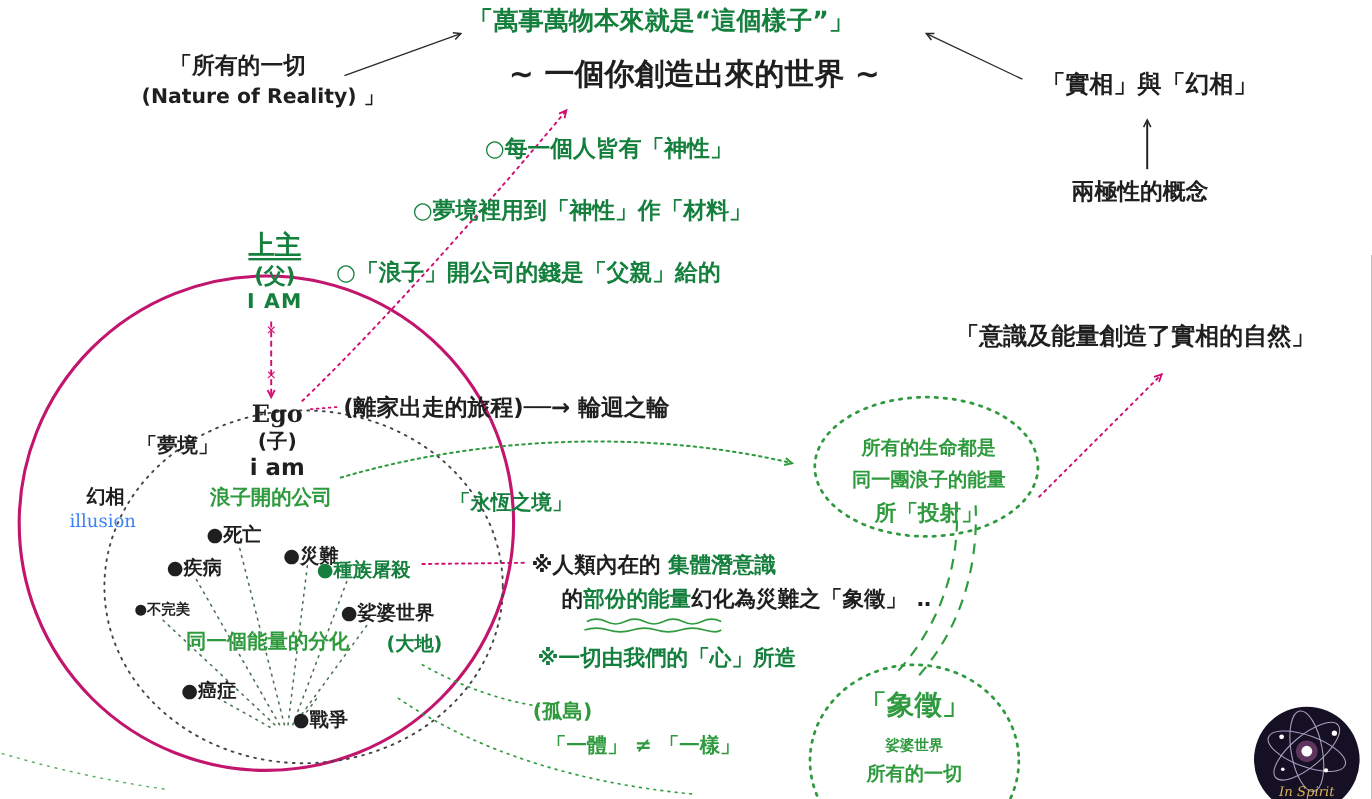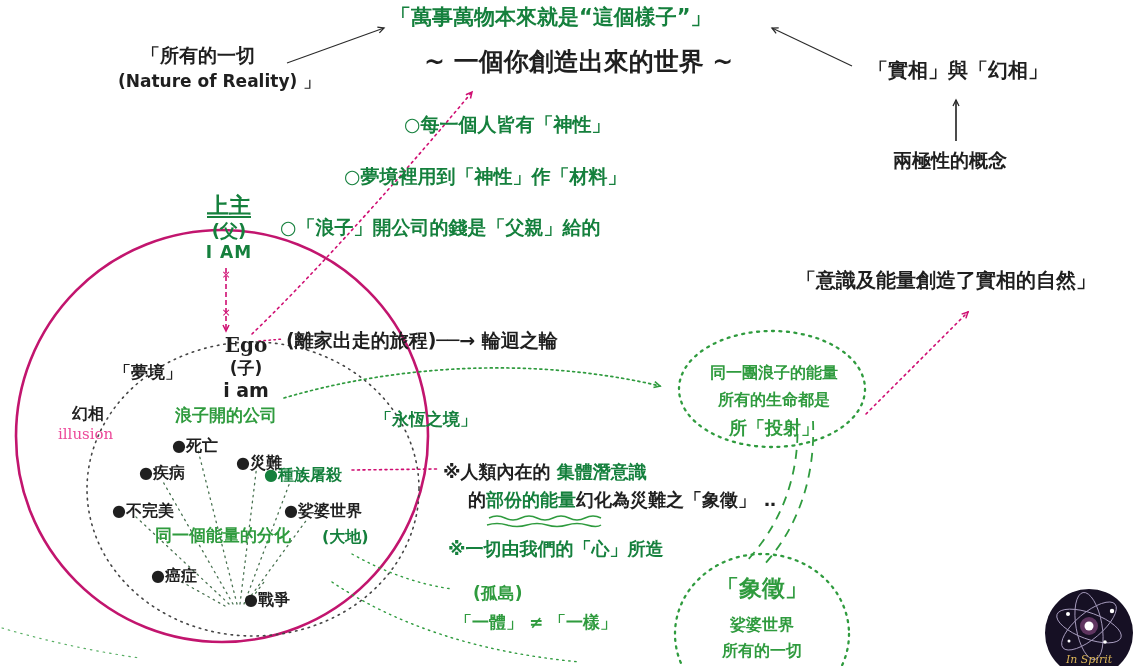--- a/index.html
+++ b/index.html
@@ -3,21 +3,21 @@
 <meta charset="utf-8">
 <style>
   html,body{margin:0;padding:0;background:#888;}
   .stage{position:relative;width:1143px;height:666px;background:#ffffff;overflow:hidden;
          font-family:"DejaVu Sans",sans-serif;}
   .stage svg{position:absolute;left:0;top:0;}
   .t{position:absolute;white-space:nowrap;font-weight:bold;line-height:1.25;}
   .magenta{color:#15803d;}
   .green{color:#2f9b3e;}
   .black{color:#1f1f1f;}
-  .gray{color:#ec4899;}
+  .gray{color:#3b82f6;}
   .center{transform:translateX(-50%);text-align:center;}
   .serif{font-family:"DejaVu Serif",serif;}
 </style>
 </head>
 <body>
 
 <div class="stage">
 
   <svg width="1143" height="666" viewBox="0 0 1143 666">
     <defs>
@@ -115,63 +115,63 @@
   <div class="t magenta" style="left:404px;top:113px;font-size:19px;">○每一個人皆有「神性」</div>
   <div class="t magenta" style="left:344px;top:165px;font-size:19px;">○夢境裡用到「神性」作「材料」</div>
   <div class="t magenta" style="left:280px;top:216px;font-size:19px;">○「浪子」開公司的錢是「父親」給的</div>
 
   <div class="t magenta center" style="left:229px;top:192px;">
     <div style="font-size:22px;text-decoration:underline;text-underline-offset:3px;">上主</div>
     <div style="font-size:18px;">(父)</div>
     <div style="font-size:17px;letter-spacing:1px;">I AM</div>
   </div>
 
-  <div class="t black center" style="left:246px;top:333px;">
+  <div class="t black center" style="left:231px;top:333px;">
     <div class="serif" style="font-size:20px;">Ego</div>
     <div style="font-size:17px;">(子)</div>
     <div style="font-size:19px;">i am</div>
   </div>
 
   <div class="t black" style="left:114px;top:362px;font-size:17px;">「夢境」</div>
   <div class="t black" style="left:72px;top:404px;font-size:16px;">幻相</div>
   <div class="t gray serif" style="left:58px;top:425px;font-size:15px;font-weight:normal;">illusion</div>
   <div class="t green" style="left:175px;top:405px;font-size:17px;">浪子開的公司</div>
 
   <div class="t black" style="left:172px;top:436px;font-size:16px;">●死亡</div>
   <div class="t black" style="left:236px;top:453px;font-size:16px;">●災難</div>
   <div class="t black" style="left:139px;top:463px;font-size:16px;">●疾病</div>
   <div class="t magenta" style="left:264px;top:465px;font-size:16px;">●種族屠殺</div>
-  <div class="t black" style="left:112px;top:501px;font-size:16px;">●不完美</div>
+  <div class="t black" style="left:112px;top:501px;font-size:12px;">●不完美</div>
   <div class="t black" style="left:284px;top:501px;font-size:16px;">●娑婆世界</div>
   <div class="t green" style="left:155px;top:525px;font-size:17px;">同一個能量的分化</div>
   <div class="t magenta" style="left:322px;top:527px;font-size:16px;">(大地)</div>
   <div class="t black" style="left:151px;top:566px;font-size:16px;">●癌症</div>
   <div class="t black" style="left:244px;top:566px;font-size:16px;margin-top:24px;">●戰爭</div>
 
   <div class="t black" style="left:286px;top:329px;font-size:19px;">(離家出走的旅程)──→ 輪迴之輪</div>
   <div class="t magenta" style="left:375px;top:409px;font-size:17px;">「永恆之境」</div>
 
   <div class="t green center" style="left:774px;top:359px;line-height:1.7;">
+    <div style="font-size:16px;">所有的生命都是</div>
     <div style="font-size:16px;">同一團浪子的能量</div>
-    <div style="font-size:16px;">所有的生命都是</div>
     <div style="font-size:18px;">所「投射」</div>
   </div>
 
   <div class="t black" style="left:796px;top:268px;font-size:20px;">「意識及能量創造了實相的自然」</div>
 
   <div class="t" style="left:443px;top:461px;font-size:18px;">
     <span class="black">※人類內在的 </span><span class="magenta">集體潛意識</span>
   </div>
   <div class="t" style="left:468px;top:489px;font-size:18px;">
     <span class="black">的</span><span class="magenta">部份的能量</span><span class="black">幻化為災難之「象徵」</span><span class="black" style="margin-left:8px;">‥</span>
   </div>
   <div class="t magenta" style="left:448px;top:538px;font-size:18px;">※一切由我們的「心」所造</div>
 
-  <div class="t green" style="left:473px;top:583px;font-size:17px;">(孤島)</div>
+  <div class="t green" style="left:444px;top:583px;font-size:17px;">(孤島)</div>
   <div class="t green" style="left:455px;top:612px;font-size:17px;">「一體」 ≠ 「一樣」</div>
 
   <div class="t green center" style="left:762px;top:574px;">
     <div style="font-size:23px;margin-bottom:9px;">「象徵」</div>
-    <div style="font-size:16px;line-height:1.65;">娑婆世界</div>
+    <div style="font-size:12px;line-height:1.65;">娑婆世界</div>
     <div style="font-size:16px;line-height:1.65;">所有的一切</div>
   </div>
 
 </div>
 
 </body></html>

